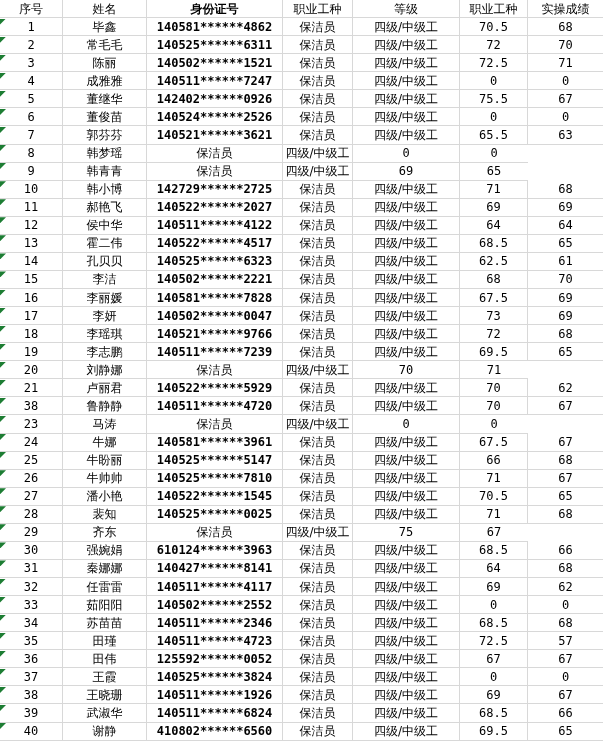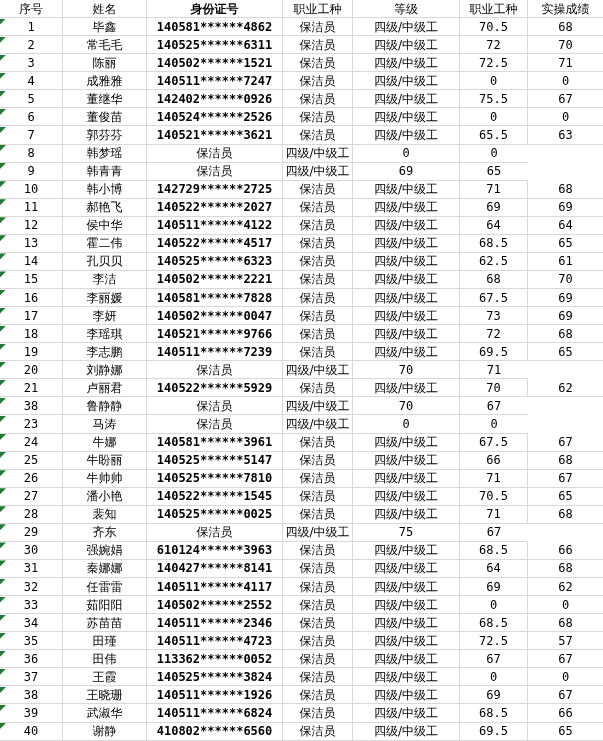--- a/index.html
+++ b/index.html
@@ -562,20 +562,23 @@
   </div>
 
   <div class="row">
     <div class="cell col-serial">
       <span class="tri"></span>
       <span class="v">38</span>
     </div>
     <div class="cell col-name">
           <span class="v">鲁静静</span>
         </div>
+    <div class="cell col-id">
+          <span class="v">140511******4720</span>
+        </div>
     <div class="cell col-job">
           <span class="v">保洁员</span>
         </div>
     <div class="cell col-level">
           <span class="v">四级/中级工</span>
         </div>
     <div class="cell col-theory">
           <span class="v">70</span>
         </div>
     <div class="cell col-practical">
@@ -904,21 +907,21 @@
 
   <div class="row">
     <div class="cell col-serial">
       <span class="tri"></span>
       <span class="v">36</span>
     </div>
     <div class="cell col-name">
           <span class="v">田伟</span>
         </div>
     <div class="cell col-id">
-          <span class="v">113362******0052</span>
+          <span class="v">125592******0052</span>
         </div>
     <div class="cell col-job">
           <span class="v">保洁员</span>
         </div>
     <div class="cell col-level">
           <span class="v">四级/中级工</span>
         </div>
     <div class="cell col-theory">
           <span class="v">67</span>
         </div>

